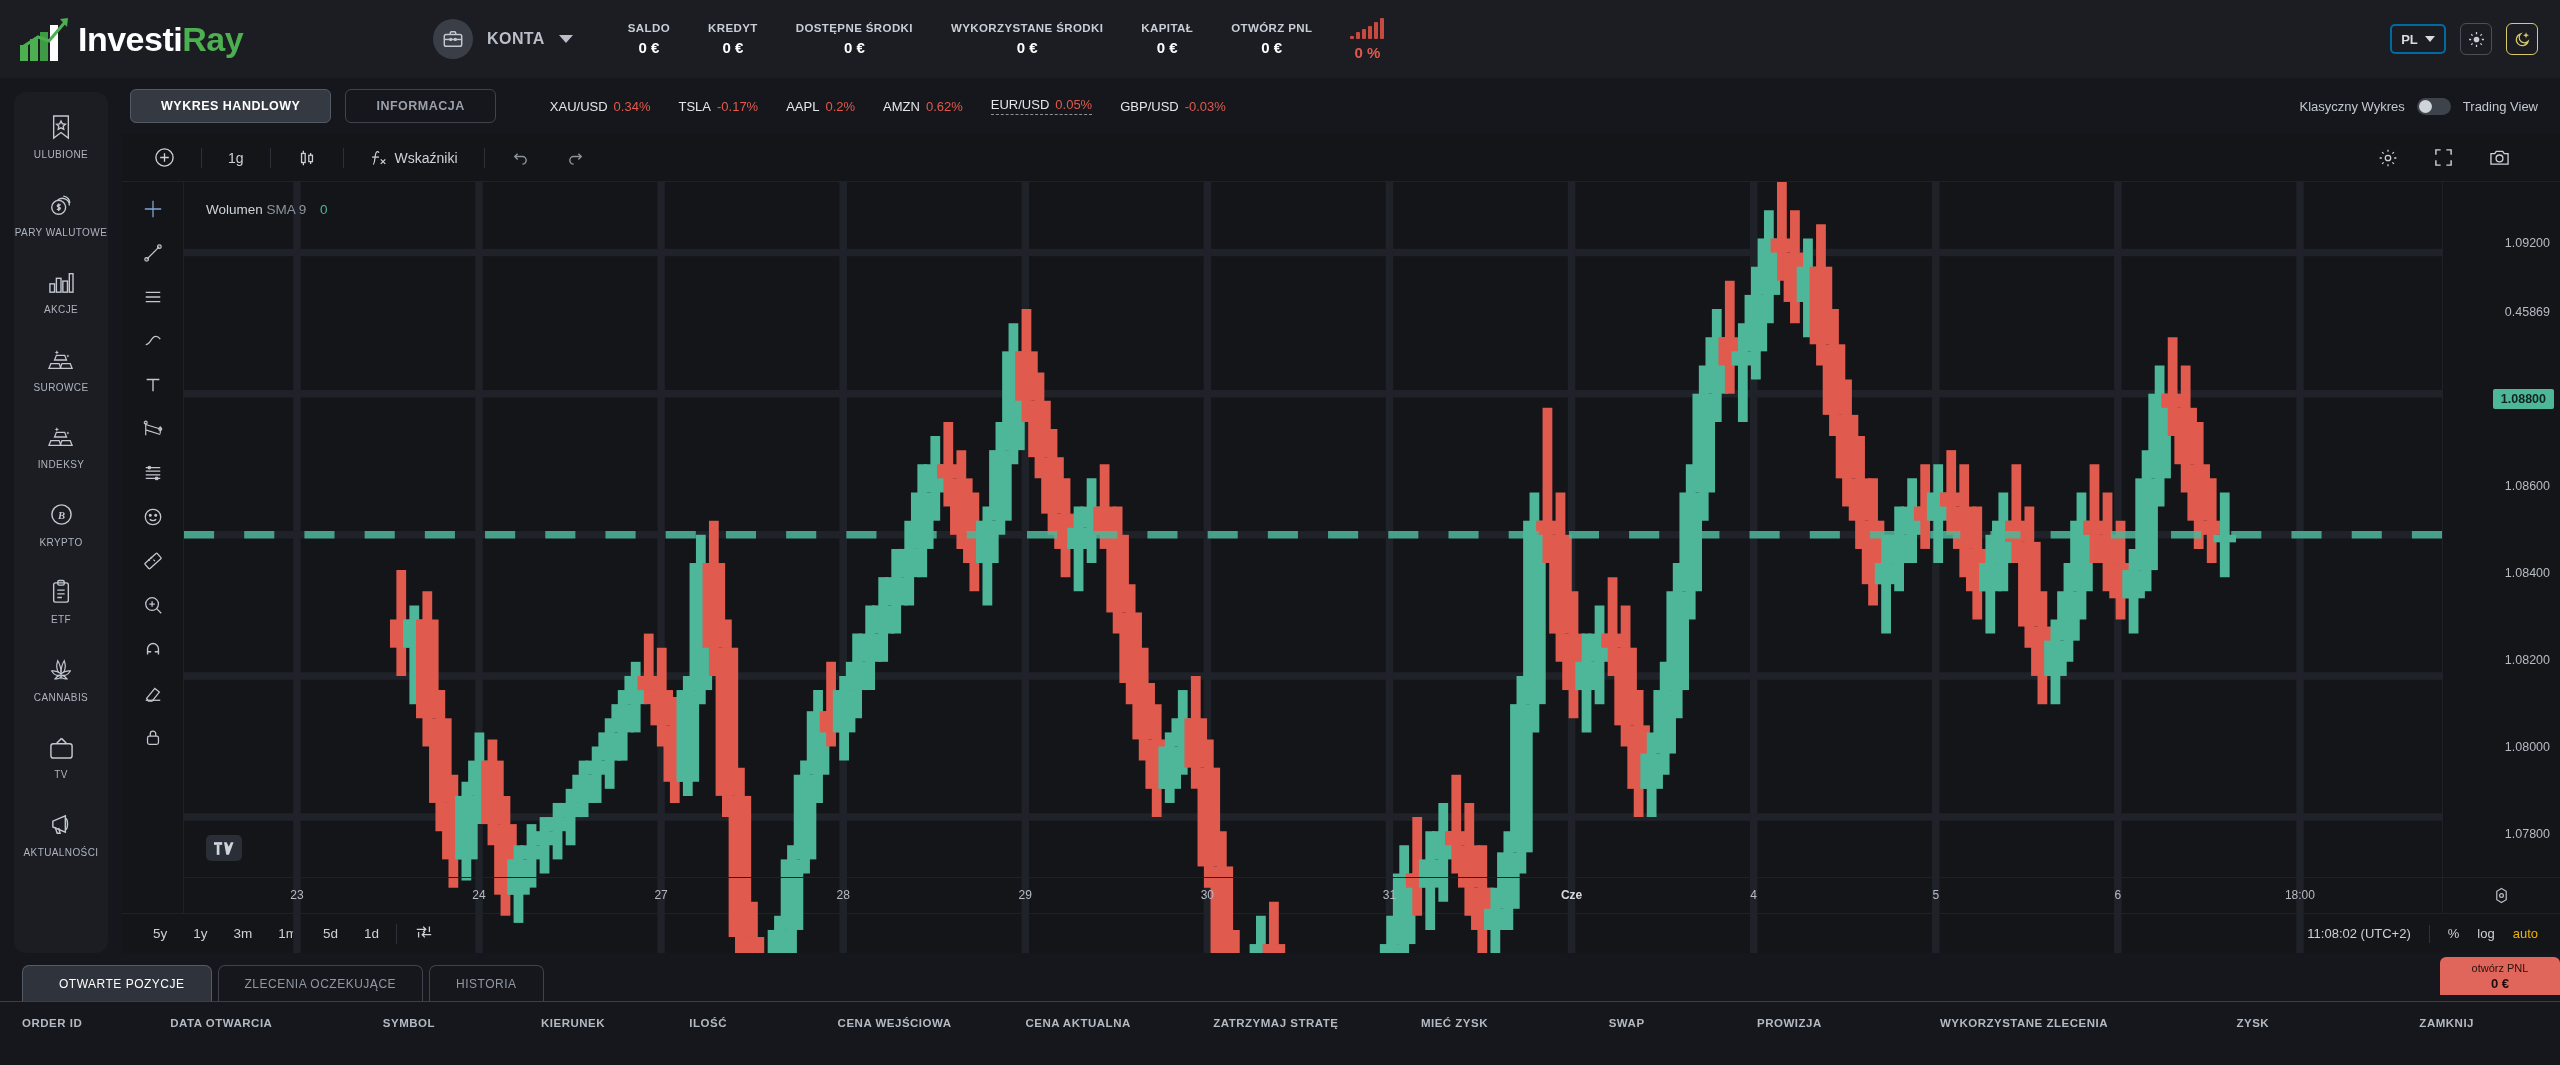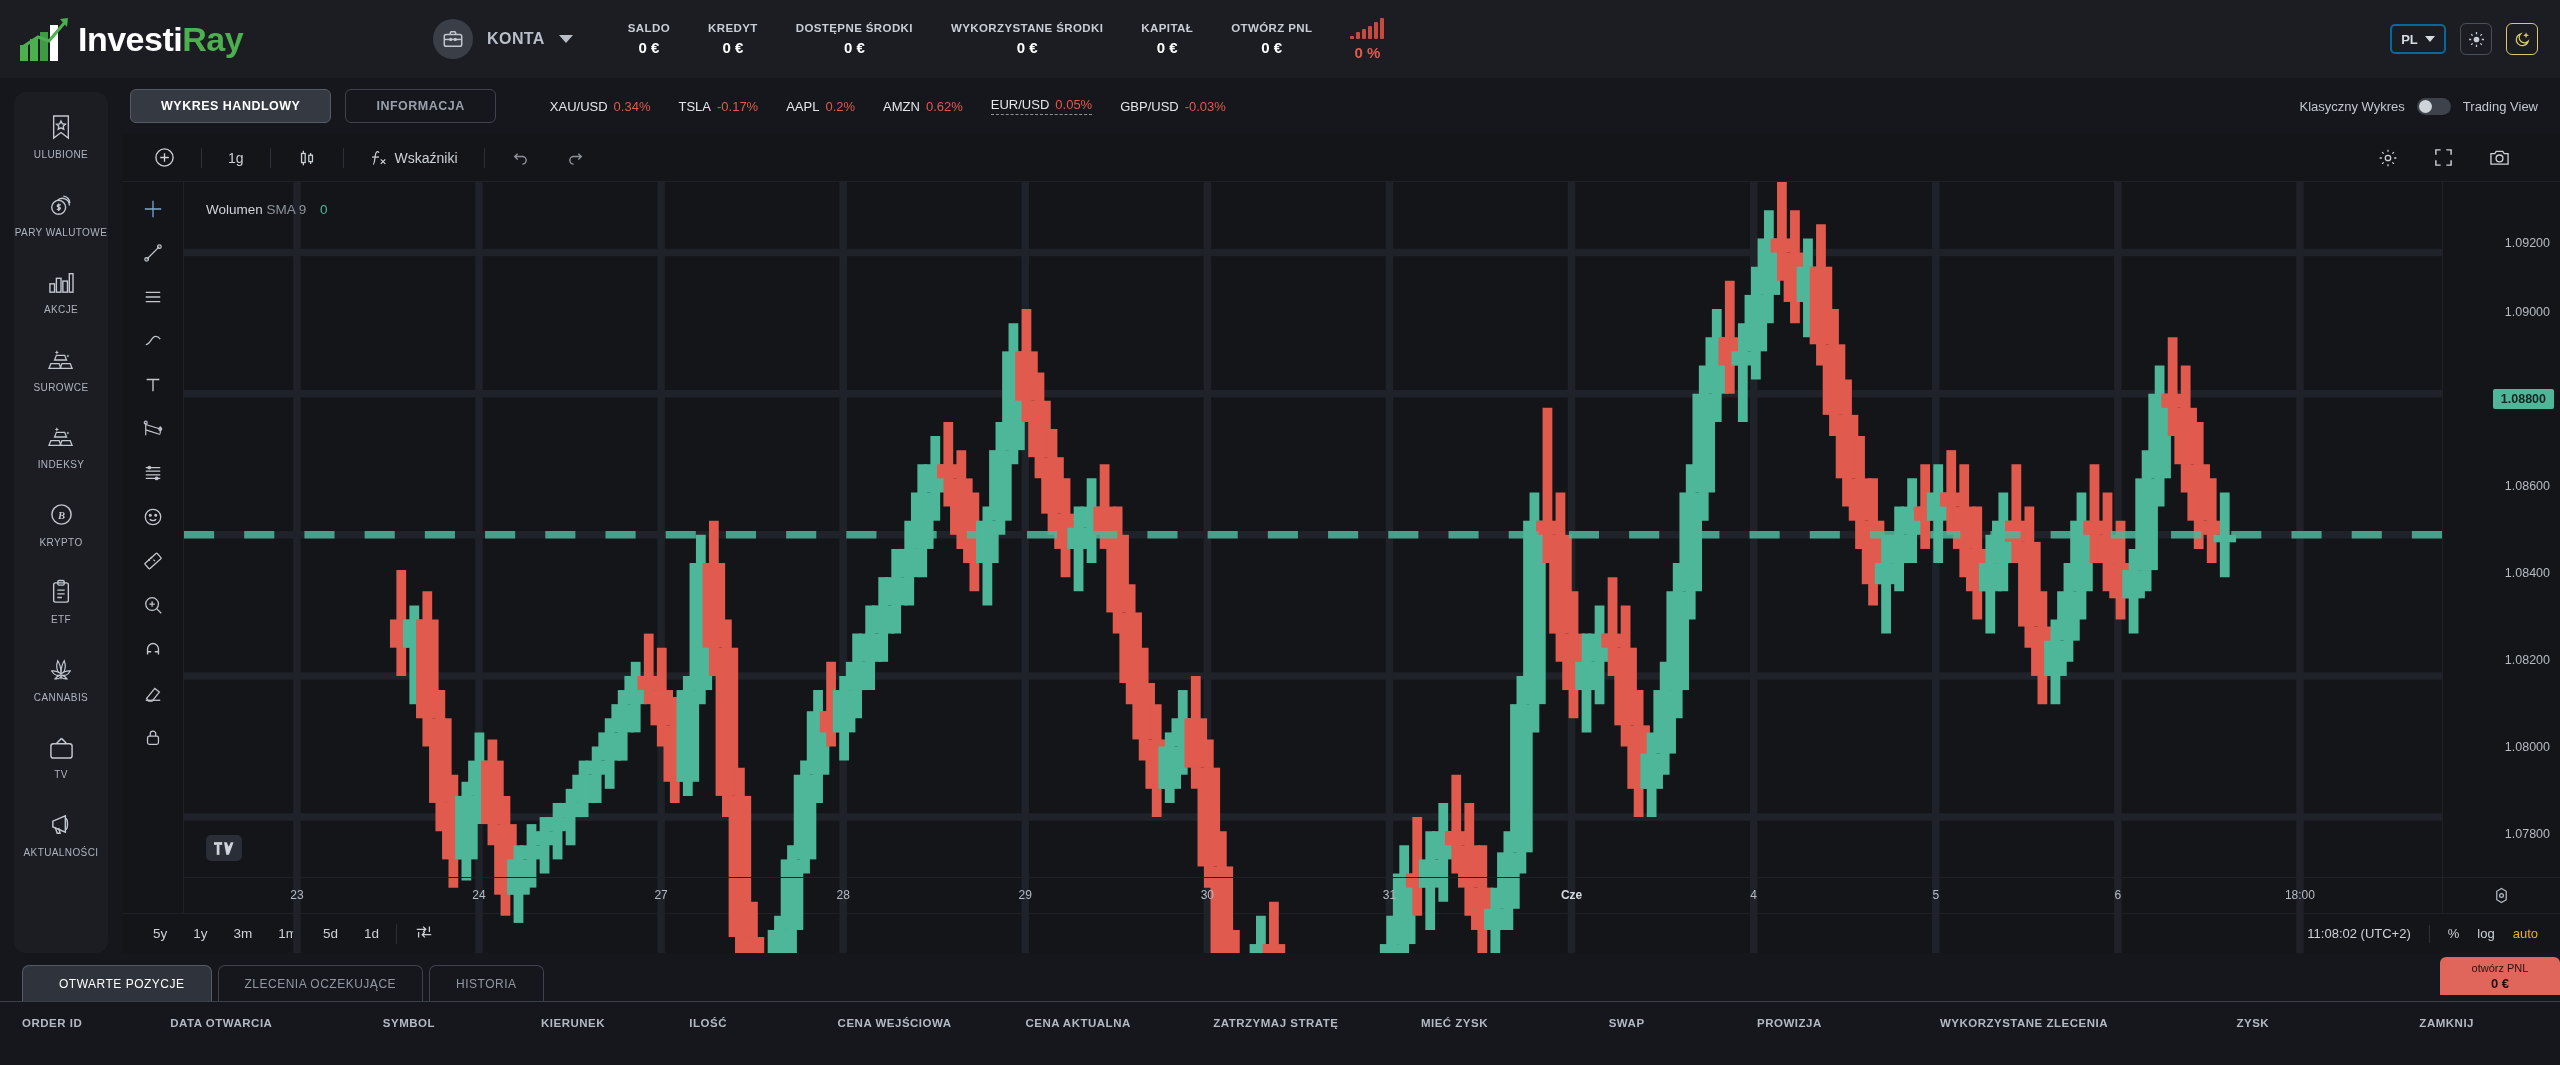--- a/index.html
+++ b/index.html
@@ -886,21 +886,21 @@
               <svg width="20" height="13" viewBox="0 0 22 14" fill="#cfd3da">
                   <rect x="0" y="0" width="9" height="3"></rect>
                   <rect x="3" y="3" width="3" height="11"></rect>
                   <path d="M11 0h3l2.2 5L18.5 0h3l-5 14h-3z"></path>
                 </svg>
             </div>
           </div>
 
           <div class="priceaxis" id="price-axis">
               <div class="pa-lb" style="top: 35px; margin-top: 26px;">1.09200</div>
-              <div class="pa-lb" style="top: 130.312px;">1.09000</div>
+              <div class="pa-lb" style="top: 130.312px;">0.45869</div>
               <div class="pa-cur" style="top: 217.187px;">1.08800</div>
               <div class="pa-lb" style="top: 304.062px;">1.08600</div>
               <div class="pa-lb" style="top: 390.937px;">1.08400</div>
               <div class="pa-lb" style="top: 477.812px;">1.08200</div>
               <div class="pa-lb" style="top: 564.687px;">1.08000</div>
               <div class="pa-lb" style="top: 651.562px;">1.07800</div>
             </div>
         </div>
 
         <div class="chart-area" style="flex:0 0 36px;">

